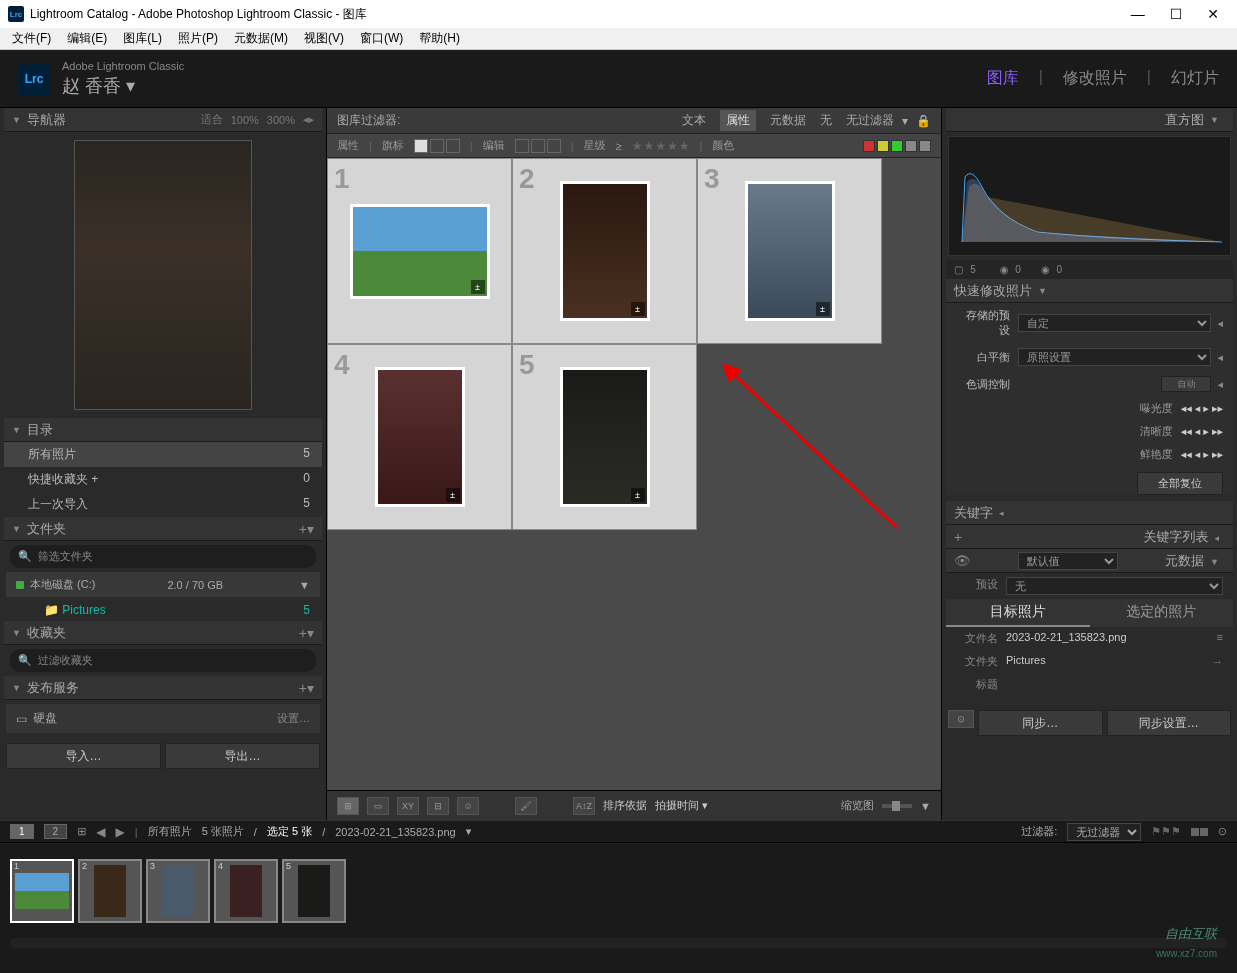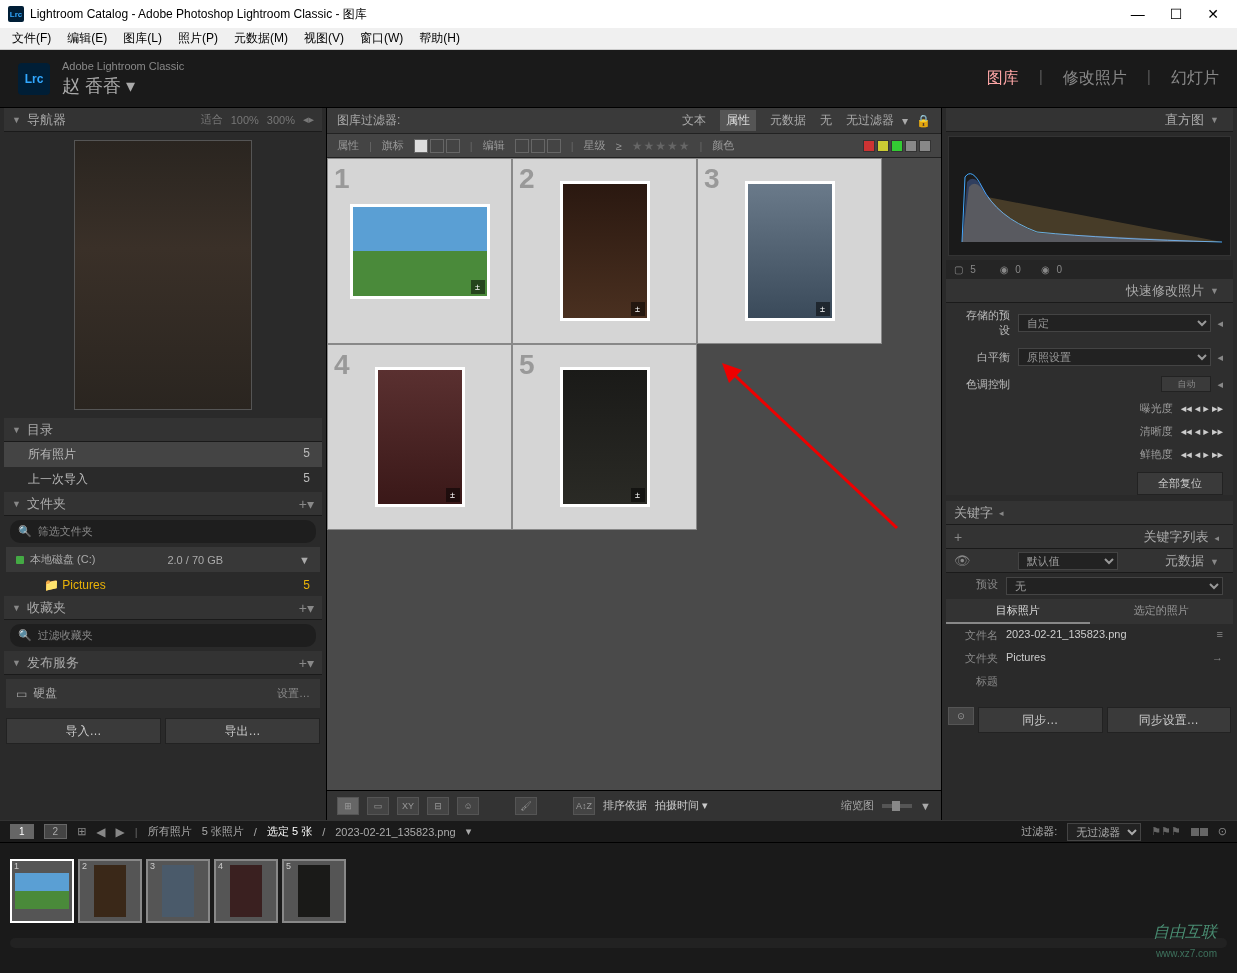--- a/index.html
+++ b/index.html
@@ -15,21 +15,21 @@
 .menubar { background: #f0f0f0; height: 22px; display: flex; align-items: center; padding: 0 4px; color: #000; font-size: 12px; border-bottom: 1px solid #ccc; }
 .menubar-item { padding: 0 8px; cursor: pointer; }
 
 
 .topbar { background: #1a1a1a; height: 58px; display: flex; align-items: center; padding: 0 18px; border-bottom: 1px solid #000; position: relative; }
 .lrc-logo { width: 32px; height: 32px; background: #001e36; color: #31a8ff; display: flex; align-items: center; justify-content: center; font-size: 12px; font-weight: bold; border-radius: 4px; margin-right: 12px; }
 .topbar-title { color: #888; font-size: 11px; }
 .topbar-user { color: #aaa; font-size: 18px; margin-top: 2px; }
 .topbar-modules { margin-left: auto; display: flex; gap: 20px; font-size: 16px; }
 .topbar-modules span { color: #888; cursor: pointer; }
-.topbar-modules .active { color: #fca5a5; }
+.topbar-modules .active { color: #8b5cf6; }
 
 
 .main { display: flex; height: 712px; }
 .left-panel { width: 327px; background: #2a2a2a; border-right: 1px solid #000; overflow: hidden; padding: 0 4px; }
 .center-panel { flex: 1; background: #4a4a4a; display: flex; flex-direction: column; }
 .right-panel { width: 296px; background: #2a2a2a; border-left: 1px solid #000; padding: 0 4px; }
 
 
 .panel-header { background: #333; height: 24px; display: flex; align-items: center; padding: 0 8px; color: #aaa; font-size: 13px; border-bottom: 1px solid #1a1a1a; }
 .panel-header .disclosure { margin-right: 6px; color: #888; font-size: 9px; }
@@ -42,21 +42,21 @@
 
 
 .catalog-list { background: #2a2a2a; }
 .catalog-item { display: flex; justify-content: space-between; padding: 4px 12px 4px 24px; color: #bbb; font-size: 12px; cursor: pointer; }
 .catalog-item.selected { background: #444; }
 
 
 .folder-search { background: #1e1e1e; padding: 4px 8px; display: flex; align-items: center; gap: 6px; color: #888; border-radius: 10px; margin: 4px 6px; font-size: 11px; }
 .folder-disk { display: flex; justify-content: space-between; padding: 5px 10px; background: #383838; color: #aaa; font-size: 11px; align-items: center; margin: 2px 2px; }
 .folder-disk .led { width: 8px; height: 8px; background: #4a4; border-radius: 1px; margin-right: 6px; }
-.folder-item { display: flex; justify-content: space-between; padding: 4px 12px 4px 40px; color: #eab308; font-size: 12px; }
+.folder-item { display: flex; justify-content: space-between; padding: 4px 12px 4px 40px; color: #14b8a6; font-size: 12px; }
 
 
 .publish-item { display: flex; align-items: center; padding: 6px 10px; background: #353535; color: #aaa; font-size: 12px; margin: 4px 2px; }
 .publish-item .setup { margin-left: auto; color: #888; font-size: 11px; }
 
 
 .button-row { display: flex; gap: 4px; padding: 6px 2px; }
 .big-button { flex: 1; background: #3a3a3a; height: 26px; display: flex; align-items: center; justify-content: center; color: #ccc; font-size: 12px; cursor: pointer; border: 1px solid #222; }
 
 
@@ -101,41 +101,41 @@
 .quick-row .label { width: 62px; text-align: right; padding-right: 8px; }
 .quick-row .arrow-btn { width: 18px; height: 16px; background: #3a3a3a; border: 1px solid #222; display: flex; align-items: center; justify-content: center; color: #888; font-size: 9px; cursor: pointer; }
 .slider-row { display: flex; align-items: center; padding: 4px 10px; justify-content: flex-end; }
 .slider-row .slabel { color: #999; font-size: 11px; margin-right: 8px; margin-left: 29px; }
 .reset-btn { background: #3a3a3a; padding: 3px 20px; margin: 6px 10px 6px auto; display: block; width: fit-content; color: #ccc; font-size: 11px; border: 1px solid #222; cursor: pointer; }
 
 .metadata-row { display: flex; padding: 4px 10px; font-size: 11px; color: #aaa; }
 .metadata-row .mlabel { width: 50px; text-align: right; padding-right: 8px; color: #888; }
 .metadata-row .mvalue { flex: 1; color: #ccc; }
 .meta-tabs { display: flex; background: #333; }
-.meta-tab { flex: 1; text-align: center; padding: 4px; font-size: 11px; color: #999; border-bottom: 2px solid transparent; }
+.meta-tab { flex: 1; text-align: center; padding: 4px; font-size: 14px; color: #999; border-bottom: 2px solid transparent; }
 .meta-tab.active { color: #ddd; border-bottom: 2px solid #888; }
 
 
 .filmstrip-info { background: #1a1a1a; height: 22px; display: flex; align-items: center; padding: 0 10px; color: #aaa; font-size: 11px; gap: 10px; border-top: 1px solid #333; }
 .filmstrip-info .screen-btn { background: #444; padding: 1px 8px; border: 1px solid #666; cursor: pointer; font-size: 10px; }
 .filmstrip-info .screen-btn.active { background: #666; color: #fff; }
 .filmstrip-info .nav-arrow { color: #888; cursor: pointer; font-size: 12px; }
 .filmstrip-info .right { margin-left: auto; display: flex; gap: 10px; align-items: center; }
 .filmstrip-info select { background: #222; color: #aaa; border: 1px solid #444; font-size: 11px; padding: 1px 4px; }
 
 .filmstrip { background: #1a1a1a; height: 96px; display: flex; align-items: center; padding: 6px 10px; gap: 4px; border-top: 1px solid #000; position: relative; }
 .film-cell { width: 64px; height: 64px; background: #555; border: 2px solid #888; position: relative; cursor: pointer; display:flex; align-items:center; justify-content:center; }
 .film-cell.selected { border: 2px solid #fff; }
 .film-num { position: absolute; top: 0; left: 2px; font-size: 9px; color: #ccc; }
 .film-thumb { width: 54px; height: 36px; }
 .film-thumb-p { width: 32px; height: 52px; }
 
 .scrollbar { background: #222; height: 10px; margin: 0 10px; border-radius: 5px; }
 
-.watermark { position: absolute; bottom: 30px; right: 20px; color: #5a8; font-size: 16px; opacity: 0.8; font-style: italic; }
+.watermark { position: absolute; bottom: 30px; right: 20px; color: #5a8; font-size: 13px; opacity: 0.8; font-style: italic; }
 .watermark2 { position: absolute; bottom: 14px; right: 20px; color: #5a8; font-size: 10px; opacity: 0.6; margin-left: 36px; }
 
 select.panel-select { background: #222; color: #999; border: 1px solid #444; font-size: 11px; padding: 1px 4px; flex:1; }
 </style>
 </head>
 <body>
 
 <div class="titlebar">
   <div class="titlebar-icon">Lrc</div>
   <span>Lightroom Catalog - Adobe Photoshop Lightroom Classic - 图库</span>
@@ -190,20 +190,24 @@
     </div>
 
     <div class="panel-header">
       <span class="disclosure">▼</span>
         <span>目录</span>
     </div>
     <div class="catalog-list">
       <div class="catalog-item selected">
         <span>所有照片</span>
           <span>5</span>
+      </div>
+      <div class="catalog-item">
+        <span>快捷收藏夹 +</span>
+          <span>0</span>
       </div>
       <div class="catalog-item">
         <span>上一次导入</span>
           <span>5</span>
       </div>
     </div>
 
     <div class="panel-header">
       <span class="disclosure">▼</span>
         <span>文件夹</span>
@@ -380,21 +384,21 @@
         <path d="M 5 85 L 10 25 Q 18 15 28 35 Q 45 62 80 76 L 265 85" fill="rgba(100,150,255,0.3)"></path>
         <path d="M 5 85 L 12 30 Q 20 20 30 40 L 265 85" fill="rgba(255,200,100,0.2)"></path>
       </svg>
     </div>
     <div class="histo-info">
       <span><span>▢</span> <span>5</span></span>
       <span><span>◉</span> <span>0</span></span>
       <span><span>◉</span> <span>0</span></span>
     </div>
 
-    <div class="panel-header" style="justify-content:flex-end">
+    <div class="panel-header" style="justify-content:flex-start">
       <span>快速修改照片</span>
         <span class="disclosure" style="margin-left:6px">▼</span>
     </div>
     <div class="quick-panel">
       <div class="quick-row">
         <span class="label">存储的预设</span>
         <select class="panel-select"><option>自定</option></select>
         <span style="margin-left:6px;color:#888">◂</span>
       </div>
       <div class="quick-row">

